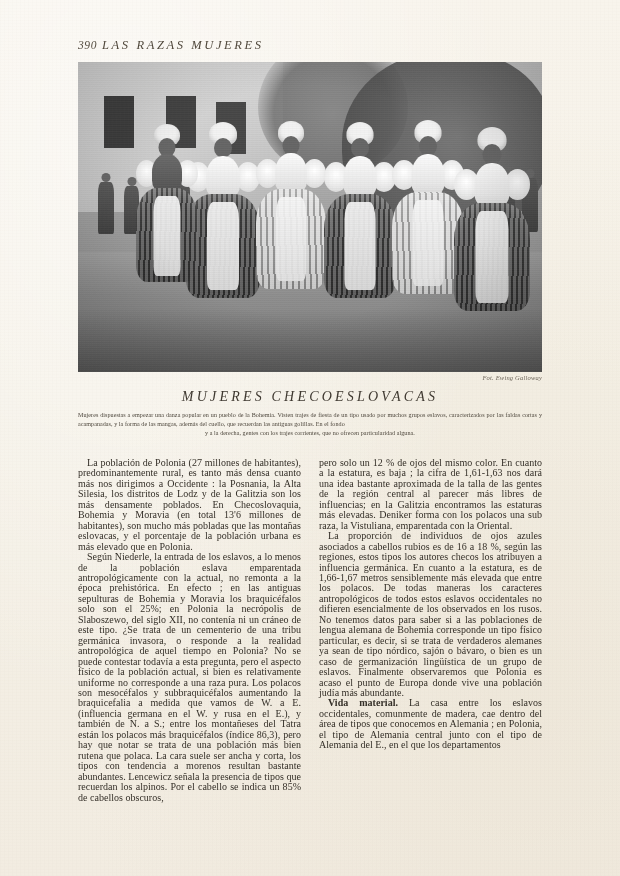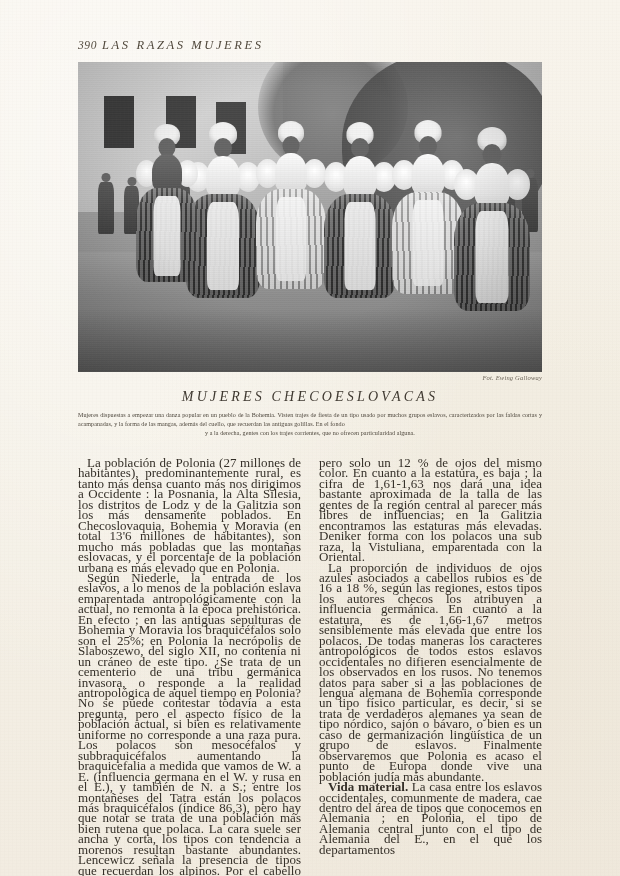--- a/index.html
+++ b/index.html
@@ -231,21 +231,21 @@
     left: 78px;
     top: 458px;
     width: 464px;
     height: 396px;
     display: flex;
     gap: 18px;
   }
   .col {
     width: 223px;
     font-family: "Liberation Serif", serif;
-    font-size: 13px;
+    font-size: 10px;
     line-height: 10.45px;
     text-align: justify;
     color: #332e27;
     letter-spacing: .02px;
     -webkit-hyphens: auto;
     hyphens: auto;
   }
   .col p { margin: 0; text-indent: 9px; }
   .col p.noindent { text-indent: 0; }
   .col .runin { font-weight: bold; }

